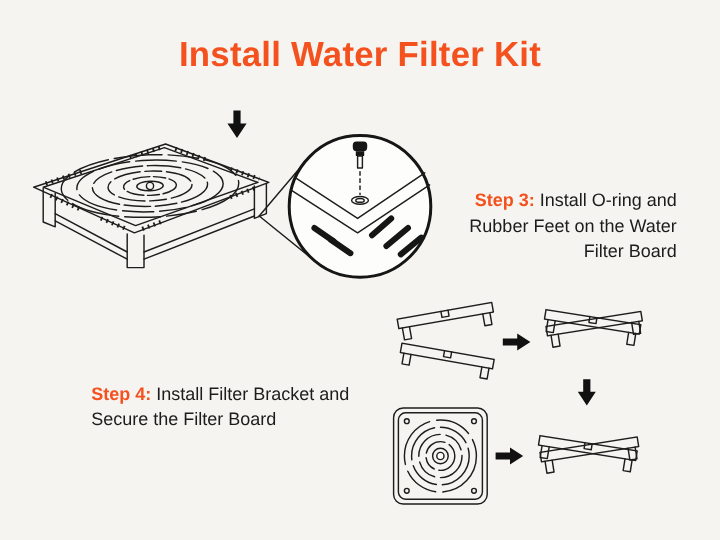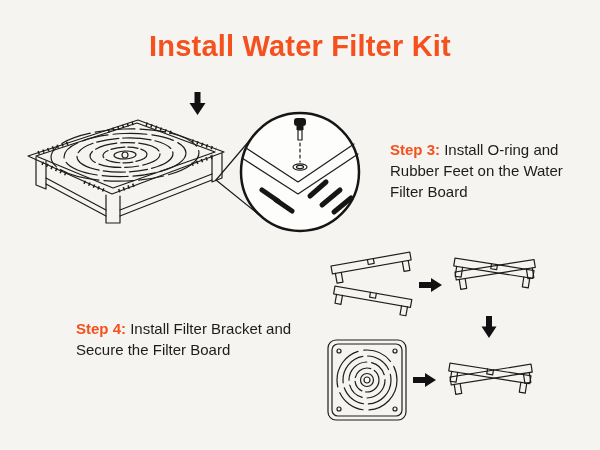--- a/index.html
+++ b/index.html
@@ -8,21 +8,21 @@
     background:#f5f4f0;color:#1c1c1c;
     font-family:"Liberation Sans",sans-serif;
   }
   .abs{position:absolute;}
   .title{
     left:0;top:30px;width:600px;text-align:center;
     font-size:29px;font-weight:800;color:#f4511e;letter-spacing:.2px;
   }
   .step{font-size:15px;line-height:21px;}
   .step .label{color:#f4511e;font-weight:700;}
-  #step3{left:390px;top:139px;width:174px;}
+  #step3{left:390px;top:157px;width:174px;text-align:right;}
   #step4{left:76px;top:318px;width:252px;}
   svg{display:block;overflow:visible;}
   .line{stroke:#1d1d1d;fill:none;stroke-width:1.2;stroke-linejoin:round;stroke-linecap:round;}
   .tick{stroke:#1d1d1d;stroke-width:3.5;stroke-dasharray:1.5 3.5;fill:none;}
   .thick{stroke:#161616;stroke-width:5;stroke-linecap:round;}
 </style>
 </head>
 <body>
 
 <div class="abs title">Install Water Filter Kit</div>

